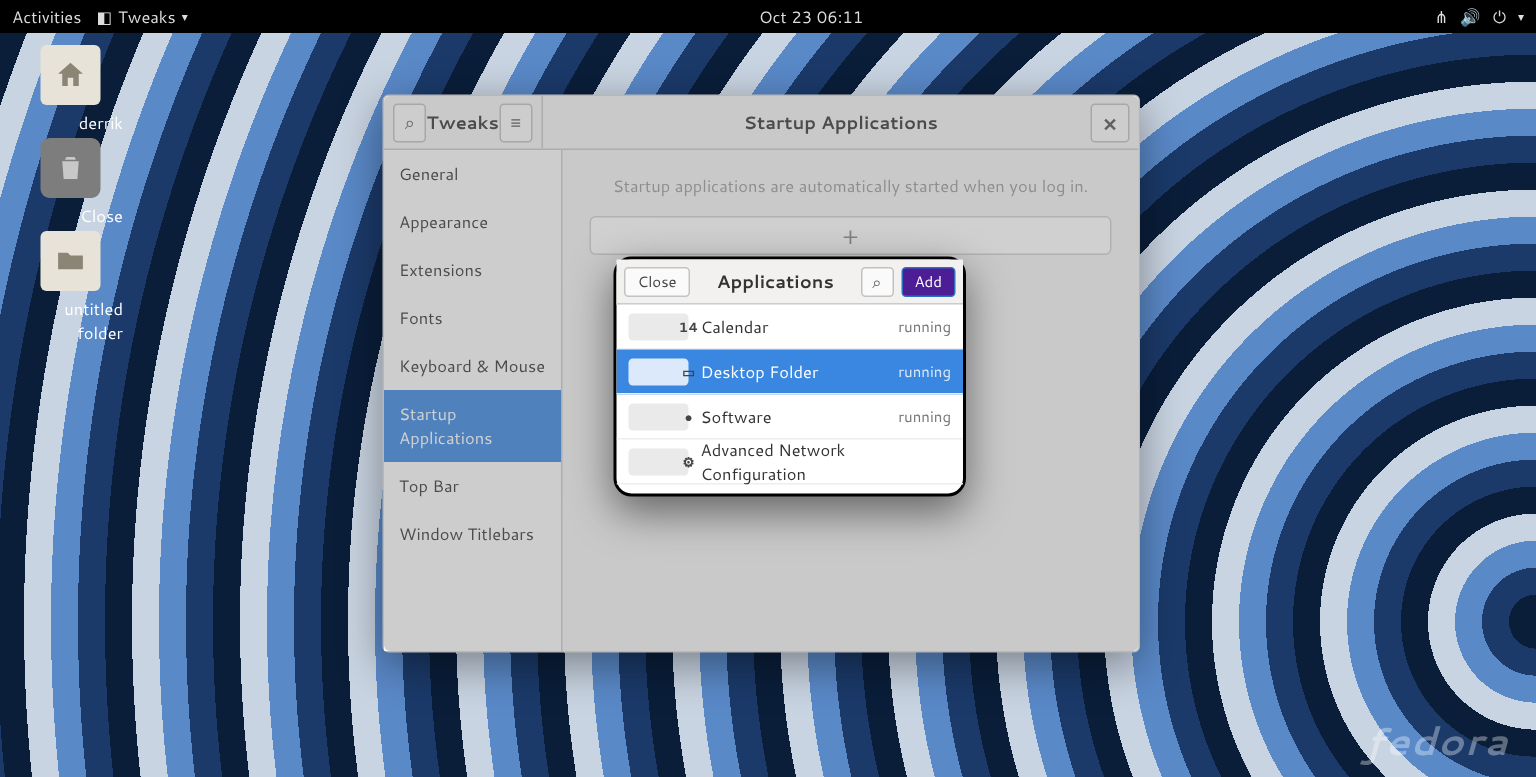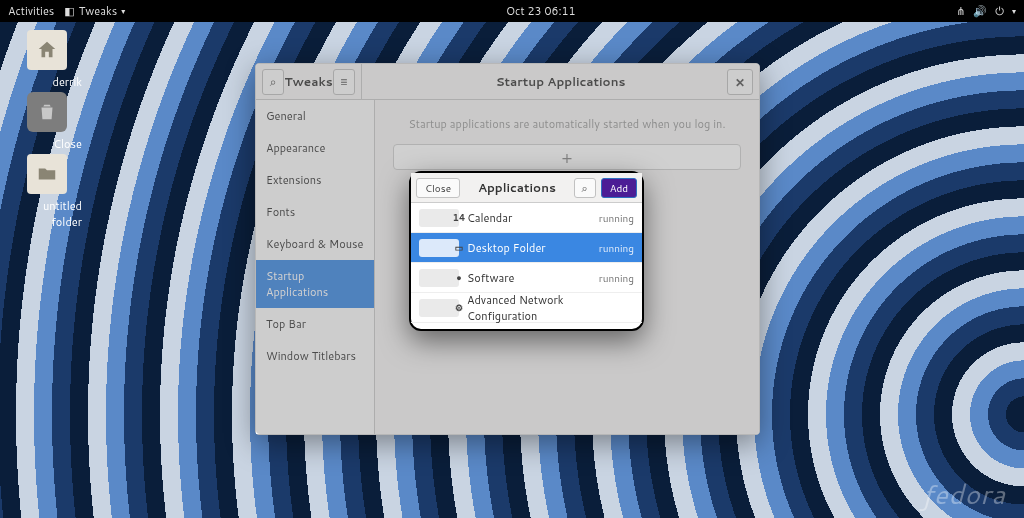--- a/index.html
+++ b/index.html
@@ -64,21 +64,21 @@
   .dlg-list { flex:1; overflow:hidden; }
   .row { height:30px; display:flex; align-items:center; padding:0 8px; gap:8px; font-size:11px; border-bottom:1px solid #eee;}
   .row .ico { width:18px; height:18px; border-radius:3px; display:flex; align-items:center; justify-content:center; font-size:9px; font-weight:bold; color:#444; background:#eaeaea;padding-left:40px;}
   .row .name { flex:1;}
   .row .status { font-size:10px; color:#777;}
   .row.selected { background:#3a87e2; color:#fff;}
   .row.selected .status{color:#dce9fa;}
   .row.selected .ico{background:#dce9fa;}
 
   
-  .fedora { position:absolute; right:18px; bottom:6px; font-size:26px; color:rgba(255,255,255,.35); font-weight:400; letter-spacing:1px; font-style:italic;}
+  .fedora { position:absolute; right:18px; bottom:6px; font-size:26px; color:rgba(255,255,255,.35); font-weight:700; letter-spacing:1px; font-style:italic;}
 </style>
 </head>
 <body>
 
 <div class="topbar">
   <div class="left">
     <span>Activities</span>
     <span class="menu">
       <span>◧</span>
       <span>Tweaks</span>

